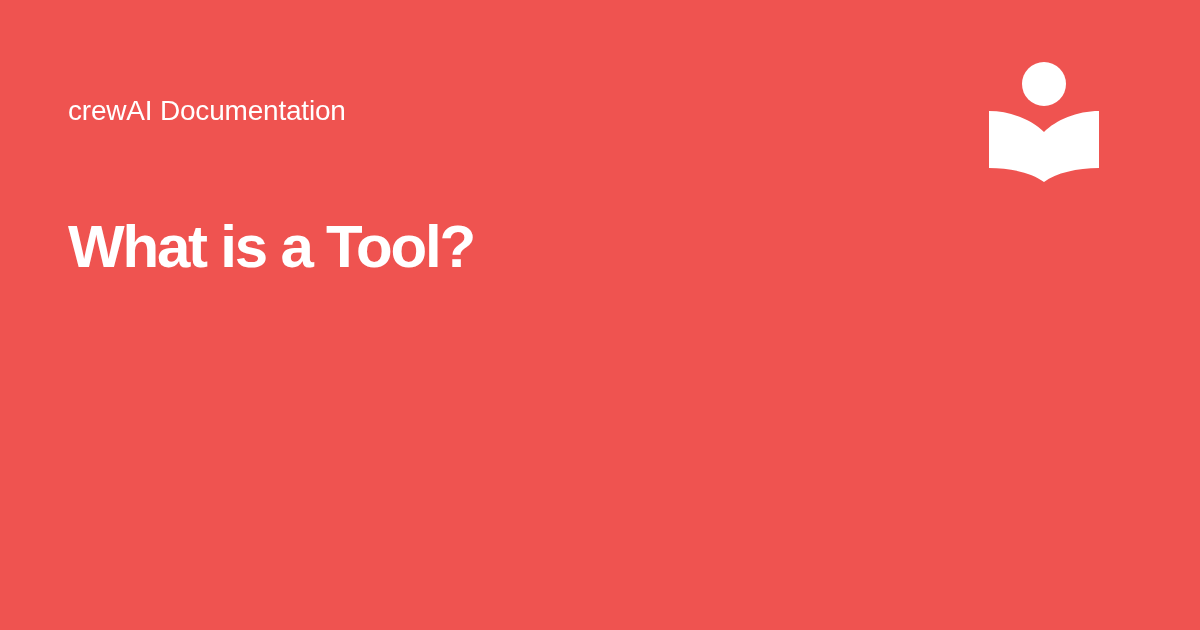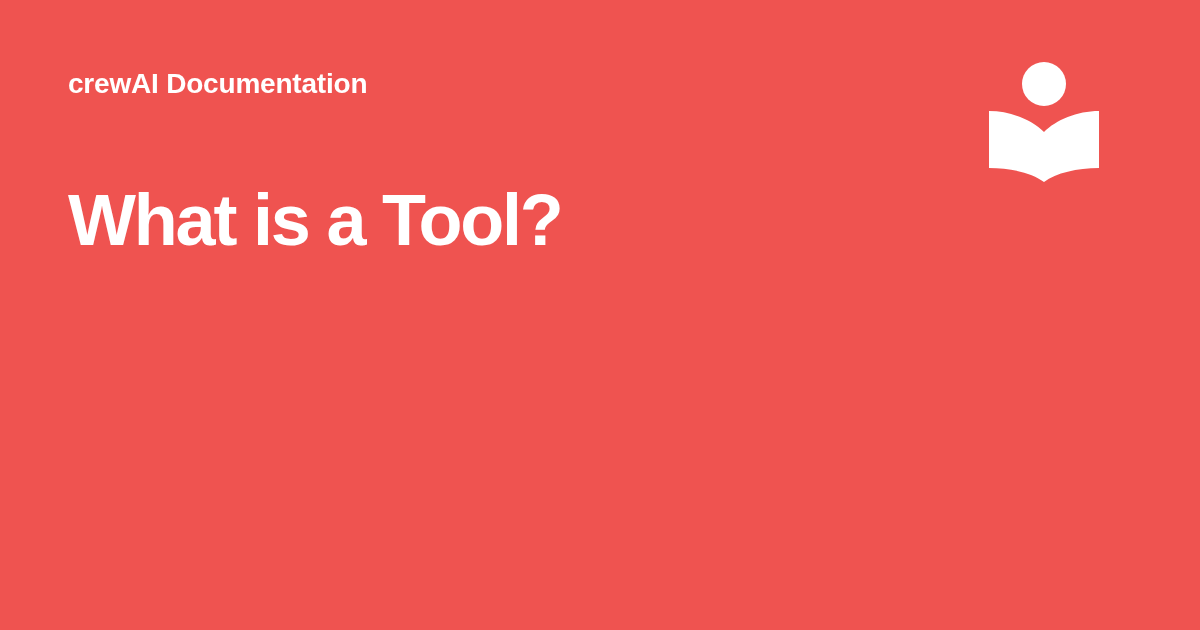--- a/index.html
+++ b/index.html
@@ -26,30 +26,31 @@
   
   .text-block {
     position: absolute;
     left: 68px;
     top: 64px;
     width: 880px;
   }
 
   .site-name {
     font-size: 28px;
-    font-weight: bold;
+    font-weight: normal;
     line-height: 40px;
     color: #ffffff;
     letter-spacing: -0.2px;
     white-space: nowrap;
+    margin-top: 27px;
   }
 
   .page-title {
     margin-top: 68px;
-    font-size: 72px;
+    font-size: 60px;
     font-weight: bold;
     line-height: 96px;
     color: #ffffff;
     letter-spacing: -2.2px;
     white-space: nowrap;
   }
 
   
   .logo {
     position: absolute;

